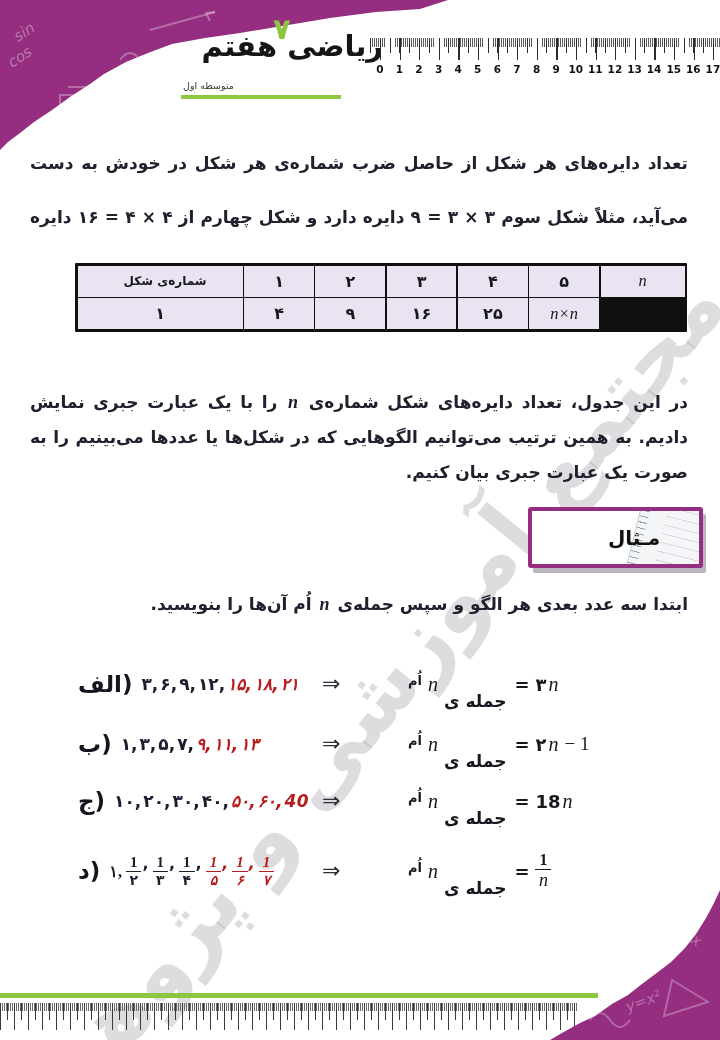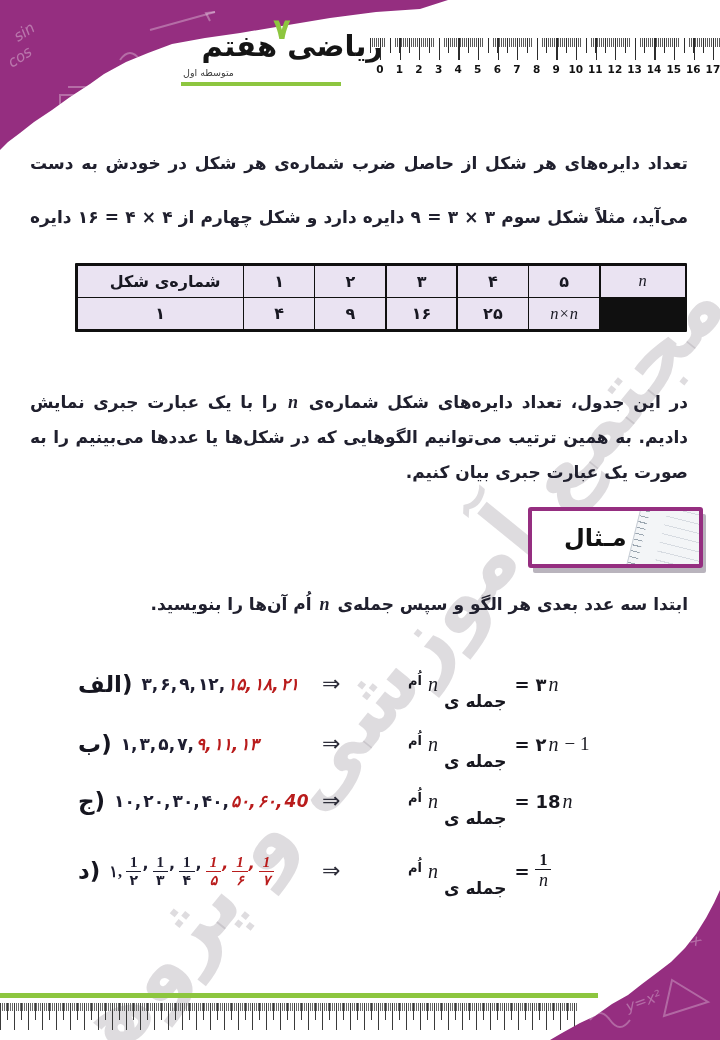--- a/index.html
+++ b/index.html
@@ -14,21 +14,21 @@
   .corner-br{position:absolute;right:0;bottom:0;width:330px;height:150px;background:#952e80;
     clip-path:polygon(330px 0,330px 150px,160px 150px,172px 143px,190px 133px,205px 126px,
                       222px 114px,238px 105px,252px 94px,268px 82px,281px 72px,295px 58px,
                       306px 44px,316px 28px,324px 13px);}
   .doodles{position:absolute;inset:0;pointer-events:none;}
 
   
   .logo{position:absolute;top:30px;left:181px;width:202px;}
   .logo-title{direction:rtl;font-size:29px;font-weight:bold;color:#151515;line-height:32px;letter-spacing:0.5px;}
   .logo-check{position:absolute;top:-15px;left:92px;color:#8dc63f;font-size:29px;font-weight:bold;line-height:1;}
-  .logo-sub{font-size:9.5px;color:#3a3a3a;letter-spacing:1px;margin-top:5px;direction:rtl;text-align:left;padding-left:2px;}
+  .logo-sub{font-size:9.5px;color:#3a3a3a;letter-spacing:1px;margin-top:18px;direction:rtl;text-align:left;padding-left:2px;}
   .logo-line{height:4px;width:160px;background:#8dc63f;margin-top:4px;}
 
   
   .top-ruler{position:absolute;left:370px;top:38px;width:352px;}
   .top-ruler .ticks{height:22px;
     background-image:
       repeating-linear-gradient(90deg,#2c2c2c 0 1.2px,transparent 1.2px 19.6px),
       repeating-linear-gradient(90deg,#2c2c2c 0 1px,transparent 1px 9.8px),
       repeating-linear-gradient(90deg,#5a5a5a 0 0.8px,transparent 0.8px 1.96px);
     background-size:100% 22px,100% 15px,100% 9px;background-repeat:no-repeat;
@@ -56,29 +56,29 @@
   .mvar-inline{font-family:"Liberation Serif","DejaVu Serif",serif;font-style:italic;
     font-weight:bold;font-size:18px;padding:0 2px;}
 
   
   .ctable{position:absolute;top:263px;left:75px;width:607px;z-index:1;
     display:grid;grid-template-columns:165px repeat(5,1fr) 84px;grid-auto-rows:31px;
     background:#101010;gap:1.6px;padding:2.6px;border-radius:1px;}
   .reps{display:contents;}
   .cell{background:#eae3f2;display:flex;align-items:center;justify-content:center;
     font-size:16px;font-weight:bold;color:#181822;}
-  .cell.lbl{direction:rtl;font-size:16px;padding-left:10px;}
+  .cell.lbl{direction:rtl;font-size:12px;padding-left:10px;}
   .cell.mathcell{font-family:"Liberation Serif","DejaVu Serif",serif;font-style:italic;
     font-weight:normal;font-size:16.5px;}
 
   
   .example-box{position:absolute;top:507px;left:528px;width:167px;height:53px;z-index:1;
     background:#fff;border:4px solid #952e80;border-radius:3px;
     box-shadow:4px 6px 0 -1px #b9b4bd;overflow:hidden;display:flex;align-items:center;}
-  .ex-label{font-size:24px;font-weight:bold;color:#111;padding-left:32px;z-index:2;}
+  .ex-label{font-size:20px;font-weight:bold;color:#111;padding-left:32px;z-index:2;margin-left:44px;}
   .sketch{position:absolute;right:-14px;top:-12px;width:78px;height:86px;transform:rotate(14deg);
     background-color:#f3f5f7;border:1px solid #c7cdd5;
     background-image:
       repeating-linear-gradient(180deg,#9ba6b0 0 1px,transparent 1px 6px),
       repeating-linear-gradient(180deg,rgba(150,160,175,0.3) 0 1px,transparent 1px 9px);
     background-size:9px 100%,52px 100%;background-repeat:no-repeat;
     background-position:left top,right top;}
 
   .instruction{position:absolute;top:594px;left:30px;right:32px;margin:0;direction:rtl;
     text-align:right;font-size:17px;font-weight:bold;color:#20202e;z-index:1;}

